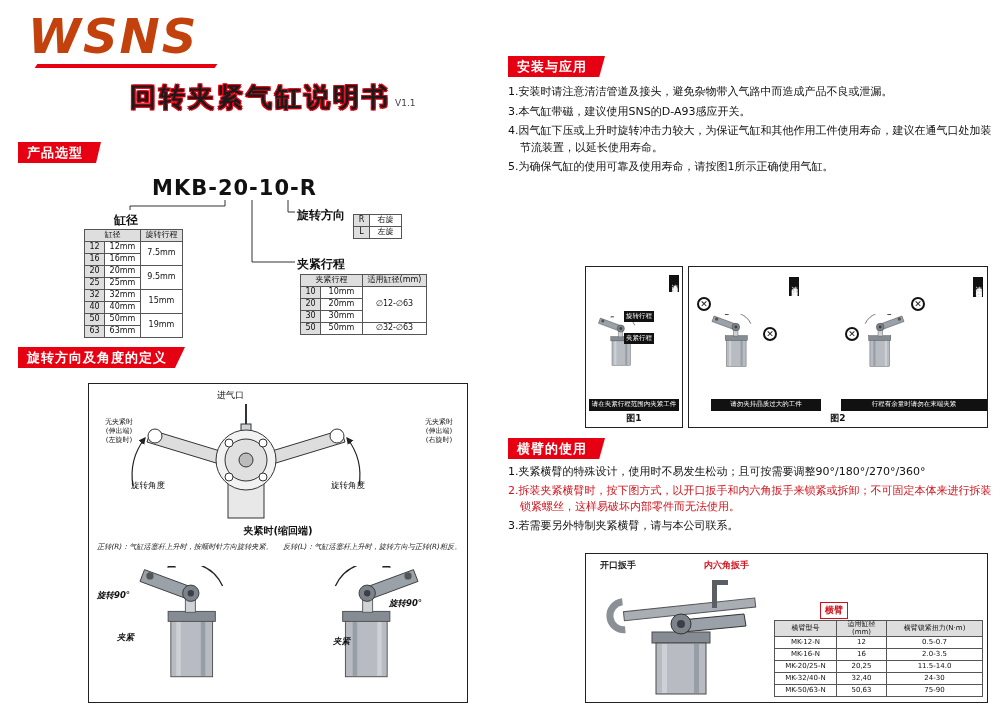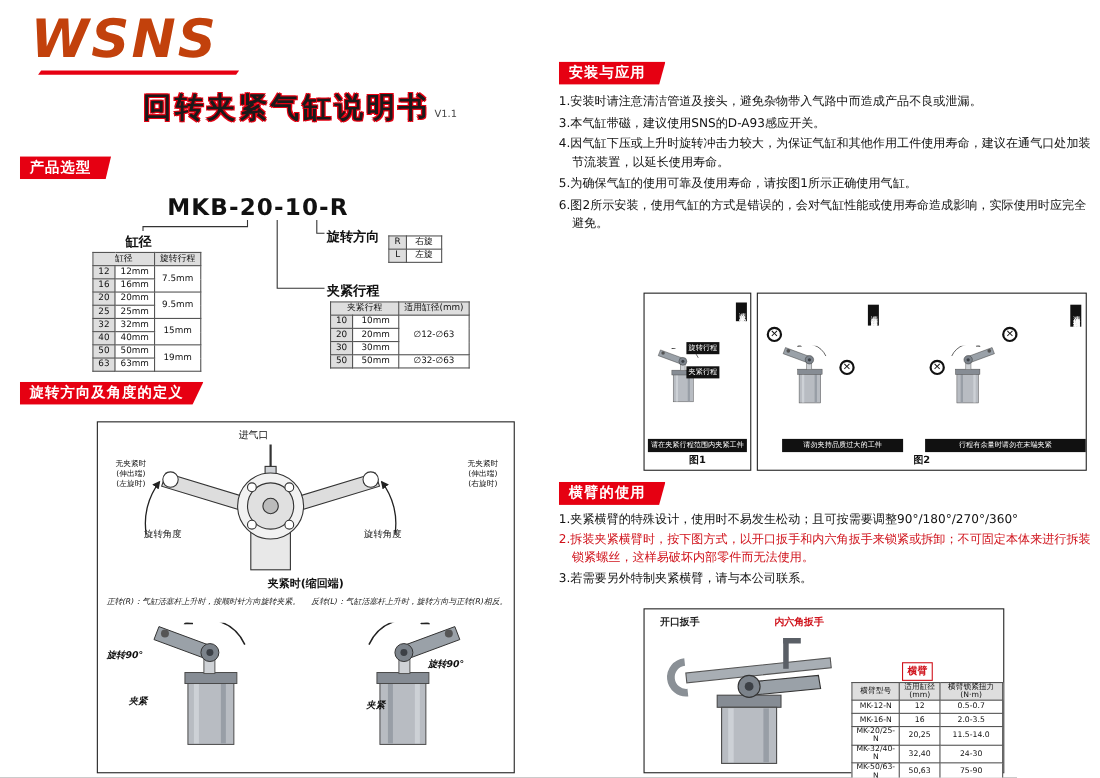--- a/index.html
+++ b/index.html
@@ -63,21 +63,21 @@
   .arm-items { position: absolute; left: 508px; top: 464px; width: 484px; font-size: 11px; line-height: 1.45; }
   .red-text { color: #d0121b; }
   
   .fig-box { position: absolute; border: 1px solid #222; background: #fff; }
   .fig-cap { position: absolute; bottom: 2px; left: 0; right: 0; text-align: center; font-size: 9px; font-weight: bold; }
   .fig-tag { position: absolute; background: #111; color: #fff; font-size: 6.5px; line-height: 1; padding: 2px 2px; white-space: nowrap; }
   .v-strip { position: absolute; background: #111; color: #fff; font-size: 6.5px; writing-mode: vertical-rl; letter-spacing: 1px; padding: 4px 1px; line-height: 1.2; }
   .h-strip { position: absolute; background: #111; color: #fff; font-size: 6.5px; line-height: 1.2; padding: 2px 2px; text-align: center; }
   .xmark { position: absolute; width: 14px; height: 14px; border: 2px solid #111; border-radius: 50%; background: #fff; color: #111; font-size: 9px; line-height: 11px; text-align: center; font-weight: bold; z-index: 3; }
   
-  .arm-box { position: absolute; left: 585px; top: 553px; width: 328px; height: 150px; border: 1px solid #222; }
+  .arm-box { position: absolute; left: 585px; top: 553px; width: 403px; height: 150px; border: 1px solid #222; }
   .arm-box .lbl { position: absolute; font-size: 9px; font-weight: bold; }
   .arm-tag { position: absolute; left: 234px; top: 48px; color: #d0121b; font-weight: bold; font-size: 9px; border: 1px solid #d0121b; padding: 1px 4px; background: #fff; }
 </style>
 </head>
 <body>
 
 <svg width="0" height="0" style="position:absolute">
   <defs>
     <marker id="arrc" markerWidth="7" markerHeight="7" refX="5" refY="3" orient="auto">
       <path d="M0,0 L6,3 L0,6 z" fill="#222"></path>
@@ -254,21 +254,20 @@
     <div class="illus-label" style="left:28px;top:248px">夹紧</div>
     <div class="illus-label" style="left:300px;top:214px">旋转90°</div>
     <div class="illus-label" style="left:244px;top:252px">夹紧</div>
   </div>
 
   <div class="inst">
     <p>1.安装时请注意清洁管道及接头，避免杂物带入气路中而造成产品不良或泄漏。</p>
     <p>3.本气缸带磁，建议使用SNS的D-A93感应开关。</p>
     <p>4.因气缸下压或上升时旋转冲击力较大，为保证气缸和其他作用工件使用寿命，建议在通气口处加装节流装置，以延长使用寿命。</p>
     <p>5.为确保气缸的使用可靠及使用寿命，请按图1所示正确使用气缸。</p>
-    <p>6.图2所示安装，使用气缸的方式是错误的，会对气缸性能或使用寿命造成影响，实际使用时应完全避免。</p>
   </div>
 
   <div class="fig-box" style="left:585px;top:266px;width:98px;height:162px">
     <svg viewBox="0 0 150 130" style="position:absolute;left:4px;top:28px;width:60px;height:95px">
       <use href="#cyl"></use>
     </svg>
     <div class="fig-tag" style="left:38px;top:44px">旋转行程</div>
     <div class="fig-tag" style="left:38px;top:66px">夹紧行程</div>
     <div class="v-strip" style="right:3px;top:8px">请务必水平安装气缸</div>
     <div class="h-strip" style="left:3px;right:3px;bottom:16px">请在夹紧行程范围内夹紧工件</div>

